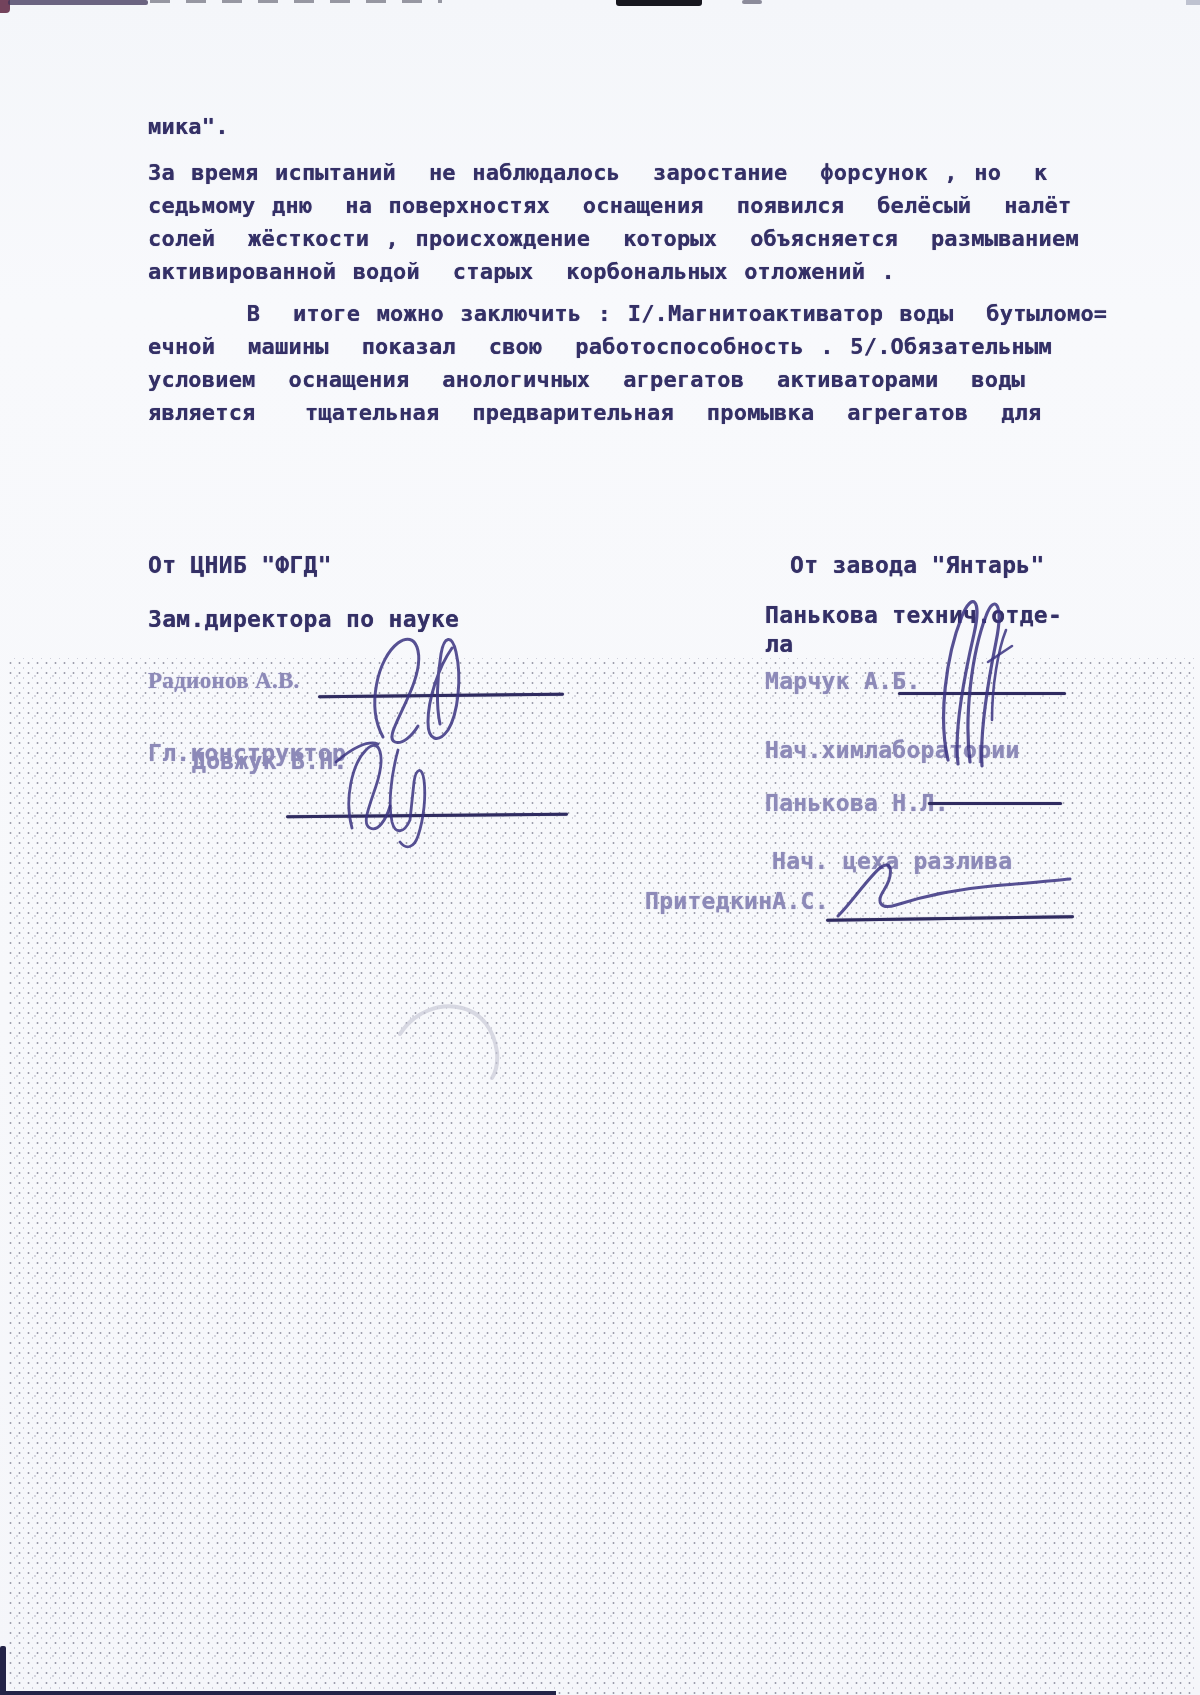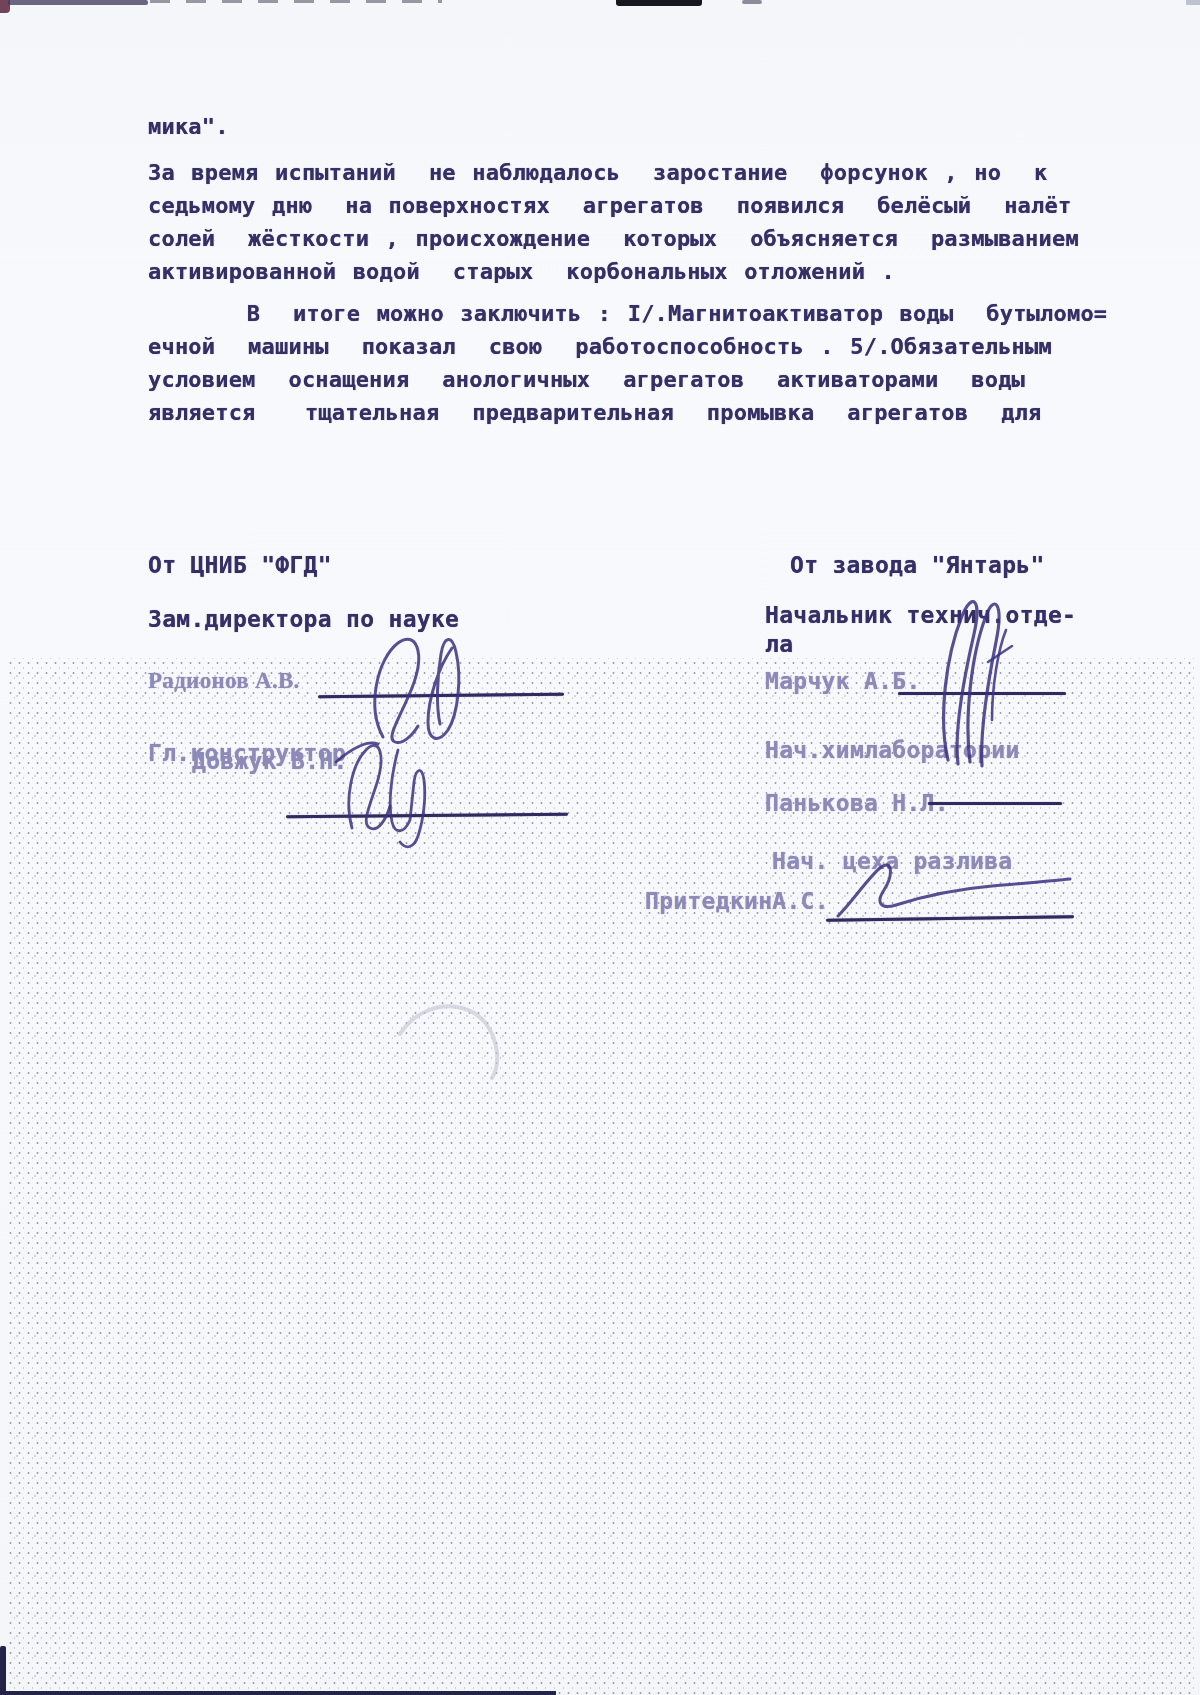--- a/index.html
+++ b/index.html
@@ -51,36 +51,36 @@
   <div class="art" style="left:150px;top:0;width:292px;height:3px;opacity:.55;background:repeating-linear-gradient(90deg,#4a4a5a 0 20px,transparent 20px 36px);"></div>
   <div class="art" style="left:616px;top:0;width:86px;height:6px;background:#17171f;border-radius:0 0 3px 3px;"></div>
   <div class="art" style="left:742px;top:0;width:20px;height:4px;background:#44445a;opacity:.6;border-radius:2px;"></div>
   <div class="art" style="left:1186px;top:0;width:14px;height:5px;background:#9aa0b4;opacity:.6;"></div>
 
   <div class="art" style="left:0;top:1646px;width:6px;height:49px;background:#232347;border-radius:2px;"></div>
   <div class="art" style="left:0;top:1691px;width:556px;height:4px;background:#232347;"></div>
 
   <div class="typed body-line" style="left:148px;top:114px;">мика".</div>
   <div class="typed body-line" style="left:148px;top:160px;">За время испытаний  не наблюдалось  заростание  форсунок , но  к</div>
-  <div class="typed body-line" style="left:148px;top:193px;">седьмому дню  на поверхностях  агрегатов  появился  белёсый  налёт</div>
+  <div class="typed body-line" style="left:148px;top:193px;">седьмому дню  на поверхностях  оснащения  появился  белёсый  налёт</div>
   <div class="typed body-line" style="left:148px;top:226px;">солей  жёсткости , происхождение  которых  объясняется  размыванием</div>
   <div class="typed body-line" style="left:148px;top:259px;">активированной водой  старых  корбональных отложений .</div>
   <div class="typed body-line" style="left:148px;top:301px;">      В  итоге можно заключить : I/.Магнитоактиватор воды  бутыломо=</div>
   <div class="typed body-line" style="left:148px;top:334px;">ечной  машины  показал  свою  работоспособность . 5/.Обязательным</div>
   <div class="typed body-line" style="left:148px;top:367px;">условием  оснащения  анологичных  агрегатов  активаторами  воды</div>
   <div class="typed body-line" style="left:148px;top:400px;">является   тщательная  предварительная  промывка  агрегатов  для</div>
 
   <div class="typed sig-label" style="left:148px;top:552px;">От ЦНИБ "ФГД"</div>
   <div class="typed sig-label" style="left:148px;top:606px;">Зам.директора по науке</div>
   <div class="typed sig-label faded" style="left:148px;top:668px;font-family:Liberation Serif, serif;">Радионов А.В.</div>
   <div class="typed sig-label faded" style="left:148px;top:740px;">Гл.конструктор</div>
   <div class="typed sig-label faded" style="left:148px;top:748px;margin-left:44px;">Довжук В.Н.</div>
 
   <div class="typed sig-label" style="left:790px;top:552px;">От завода "Янтарь"</div>
-  <div class="typed sig-label" style="left:765px;top:602px;">Начальник технич.отде-</div>
+  <div class="typed sig-label" style="left:765px;top:602px;">Панькова технич.отде-</div>
   <div class="typed sig-label" style="left:765px;top:631px;">ла</div>
   <div class="typed sig-label faded" style="left:765px;top:668px;">Марчук А.Б.</div>
   <div class="typed sig-label faded" style="left:765px;top:737px;">Нач.химлаборатории</div>
   <div class="typed sig-label faded" style="left:765px;top:790px;">Панькова Н.Л.</div>
   <div class="typed sig-label faded" style="left:772px;top:848px;text-align:center;">Нач. цеха разлива</div>
   <div class="typed sig-label faded" style="left:645px;top:888px;">ПритедкинА.С.</div>
 
   <div class="sig-line" style="left:318px;top:694px;width:246px;transform:rotate(-0.6deg);"></div>
   <div class="sig-line" style="left:286px;top:814px;width:282px;transform:rotate(-0.5deg);"></div>
   <div class="sig-line" style="left:898px;top:692px;width:168px;"></div>

